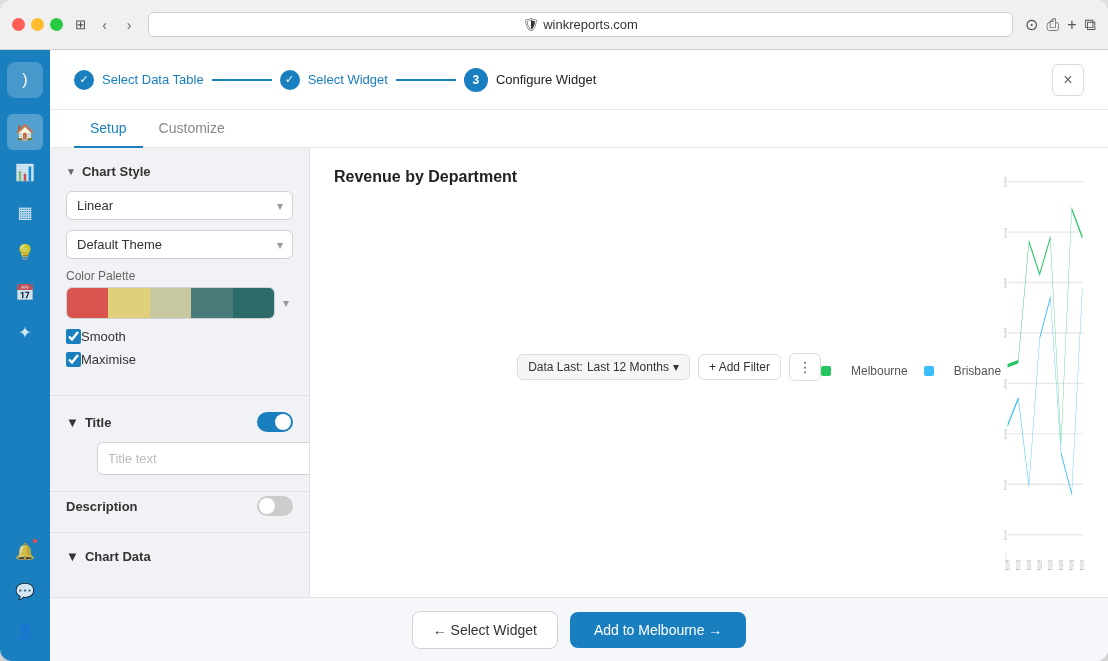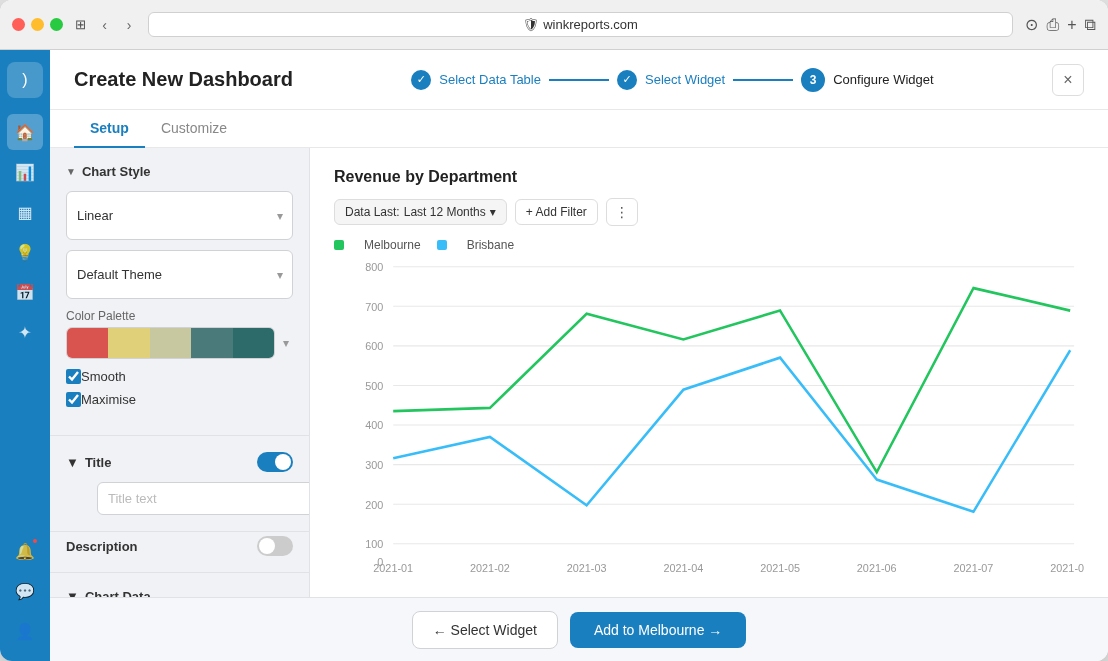--- a/index.html
+++ b/index.html
@@ -214,21 +214,21 @@
       padding: 10px 16px;
       font-size: 14px;
       color: #888;
       cursor: pointer;
       border-bottom: 2px solid transparent;
       margin-bottom: -1px;
     }
     .tab.active {
       color: #1a7fbf;
       border-bottom-color: #1a7fbf;
-      font-weight: 700;
+      font-weight: 400;
     }
 
     
     .content-area {
       display: flex;
       flex: 1;
       overflow: hidden;
       background: #f5f7fa;
     }
 
@@ -259,21 +259,21 @@
     .section-header .chevron { font-size: 10px; color: #666; }
 
     .form-group { margin-bottom: 10px; }
     .form-label { font-size: 12px; color: #666; margin-bottom: 4px; display: block; }
 
     .select-wrapper {
       position: relative;
     }
     .select-wrapper select {
       width: 100%;
-      padding: 16px 10px;
+      padding: 6px 10px;
       border: 1px solid #d0d2d6;
       border-radius: 6px;
       background: #fff;
       font-size: 13px;
       color: #333;
       appearance: none;
       cursor: pointer;
     }
     .select-arrow {
       position: absolute;
@@ -411,21 +411,21 @@
       margin-bottom: 12px;
     }
 
     
     .right-panel {
       flex: 1;
       background: #fff;
       padding: 20px 24px;
       overflow: hidden;
       display: flex;
-      flex-direction: column;
+      flex-direction: row;
     }
 
     .chart-title {
       font-size: 16px;
       font-weight: 600;
       color: #222;
       margin-bottom: 12px;
     }
 
     .chart-controls {
@@ -570,21 +570,20 @@
           <div class="notification-dot"></div>
         </div>
         <div class="sidebar-icon">💬</div>
         <div class="sidebar-icon">👤</div>
       </div>
     </div>
 
     <div class="main-content">
 
       <div class="modal-header">
-        <span class="modal-title">Create New Dashboard</span>
         <div class="wizard-steps">
           <div class="wizard-step completed">
             <div class="step-icon">✓</div>
             <span>Select Data Table</span>
           </div>
           <div class="step-line"></div>
           <div class="wizard-step completed">
             <div class="step-icon">✓</div>
             <span>Select Widget</span>
           </div>

